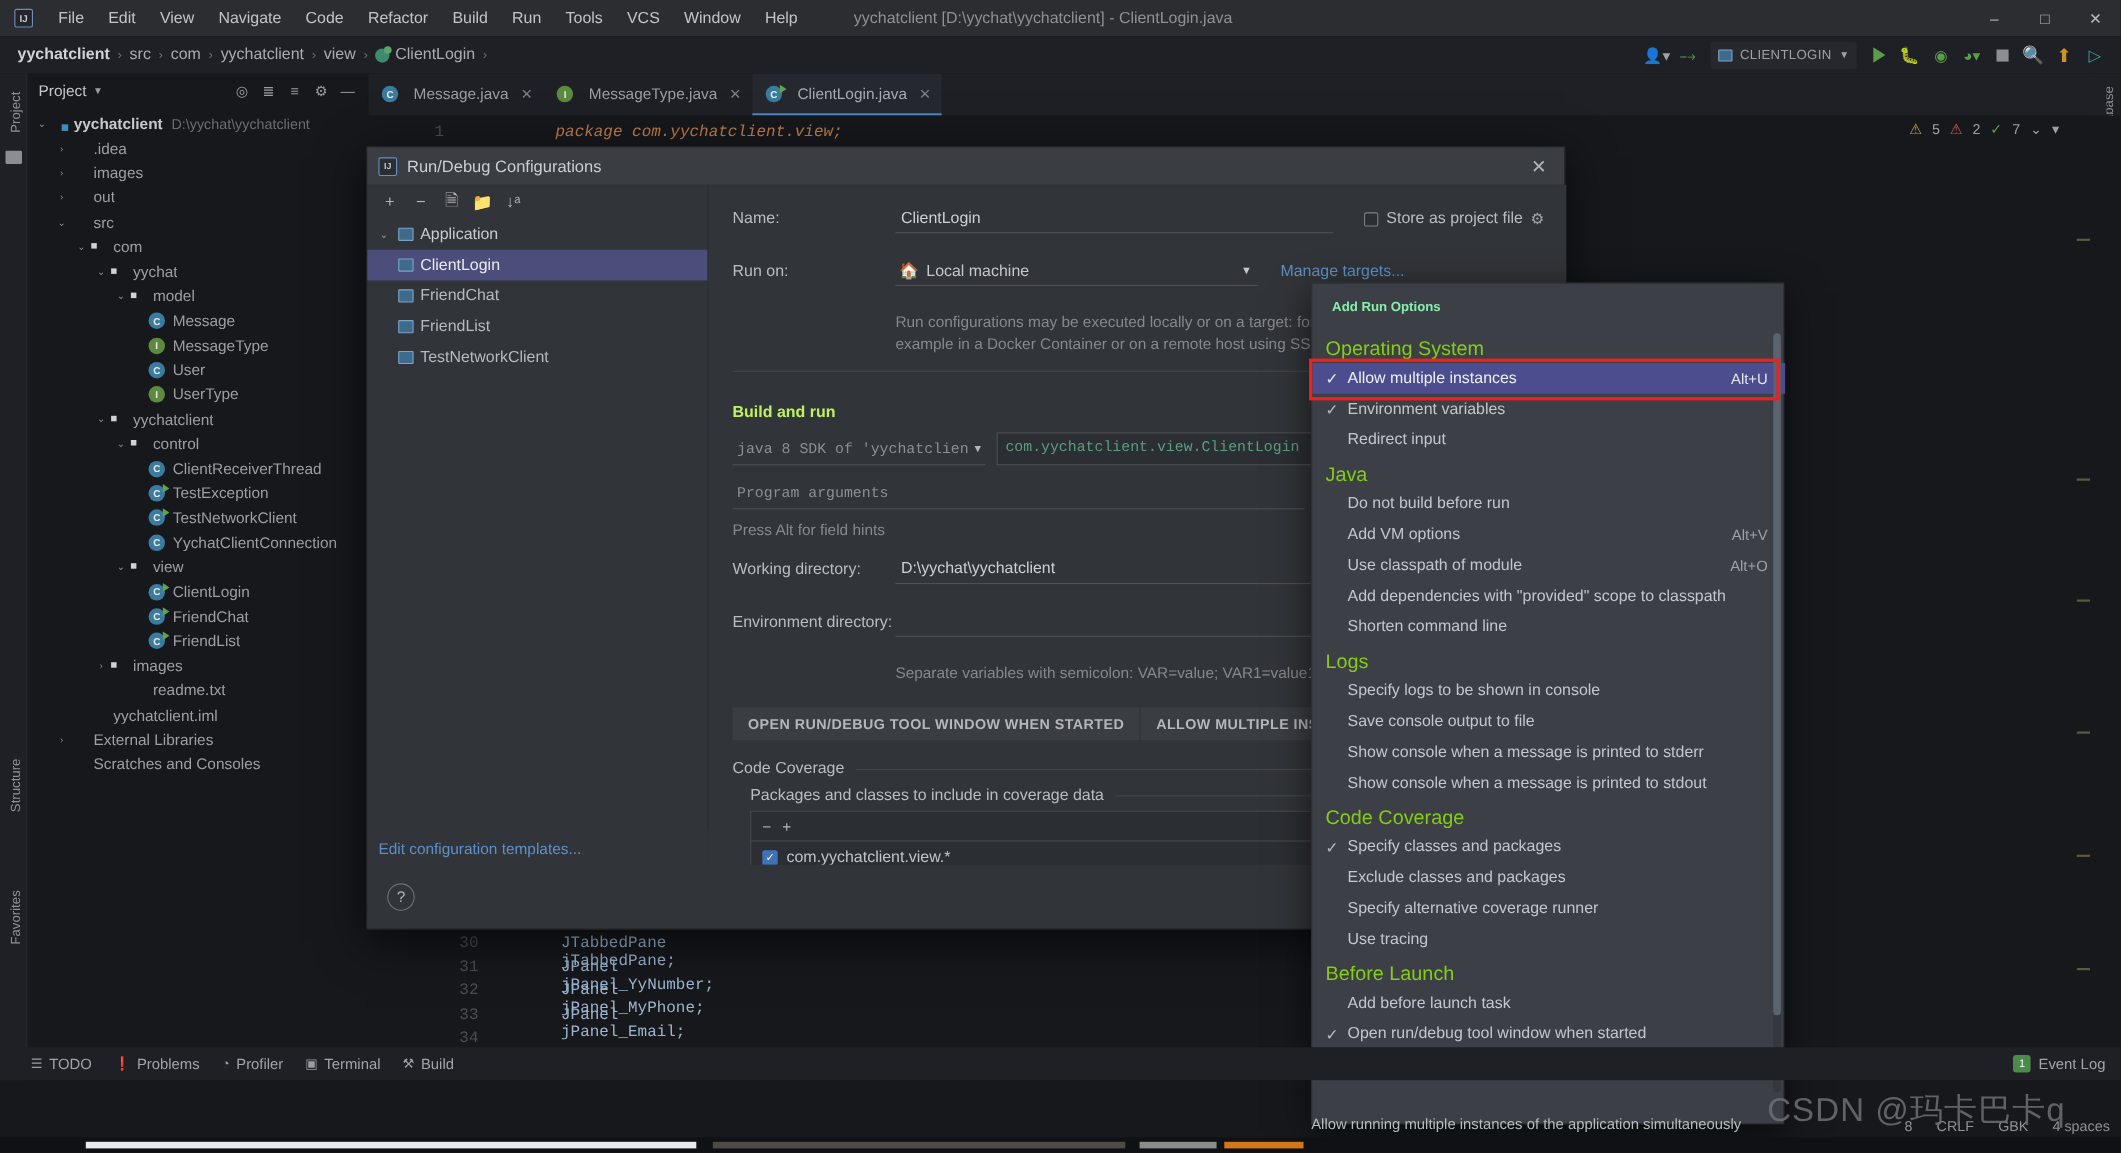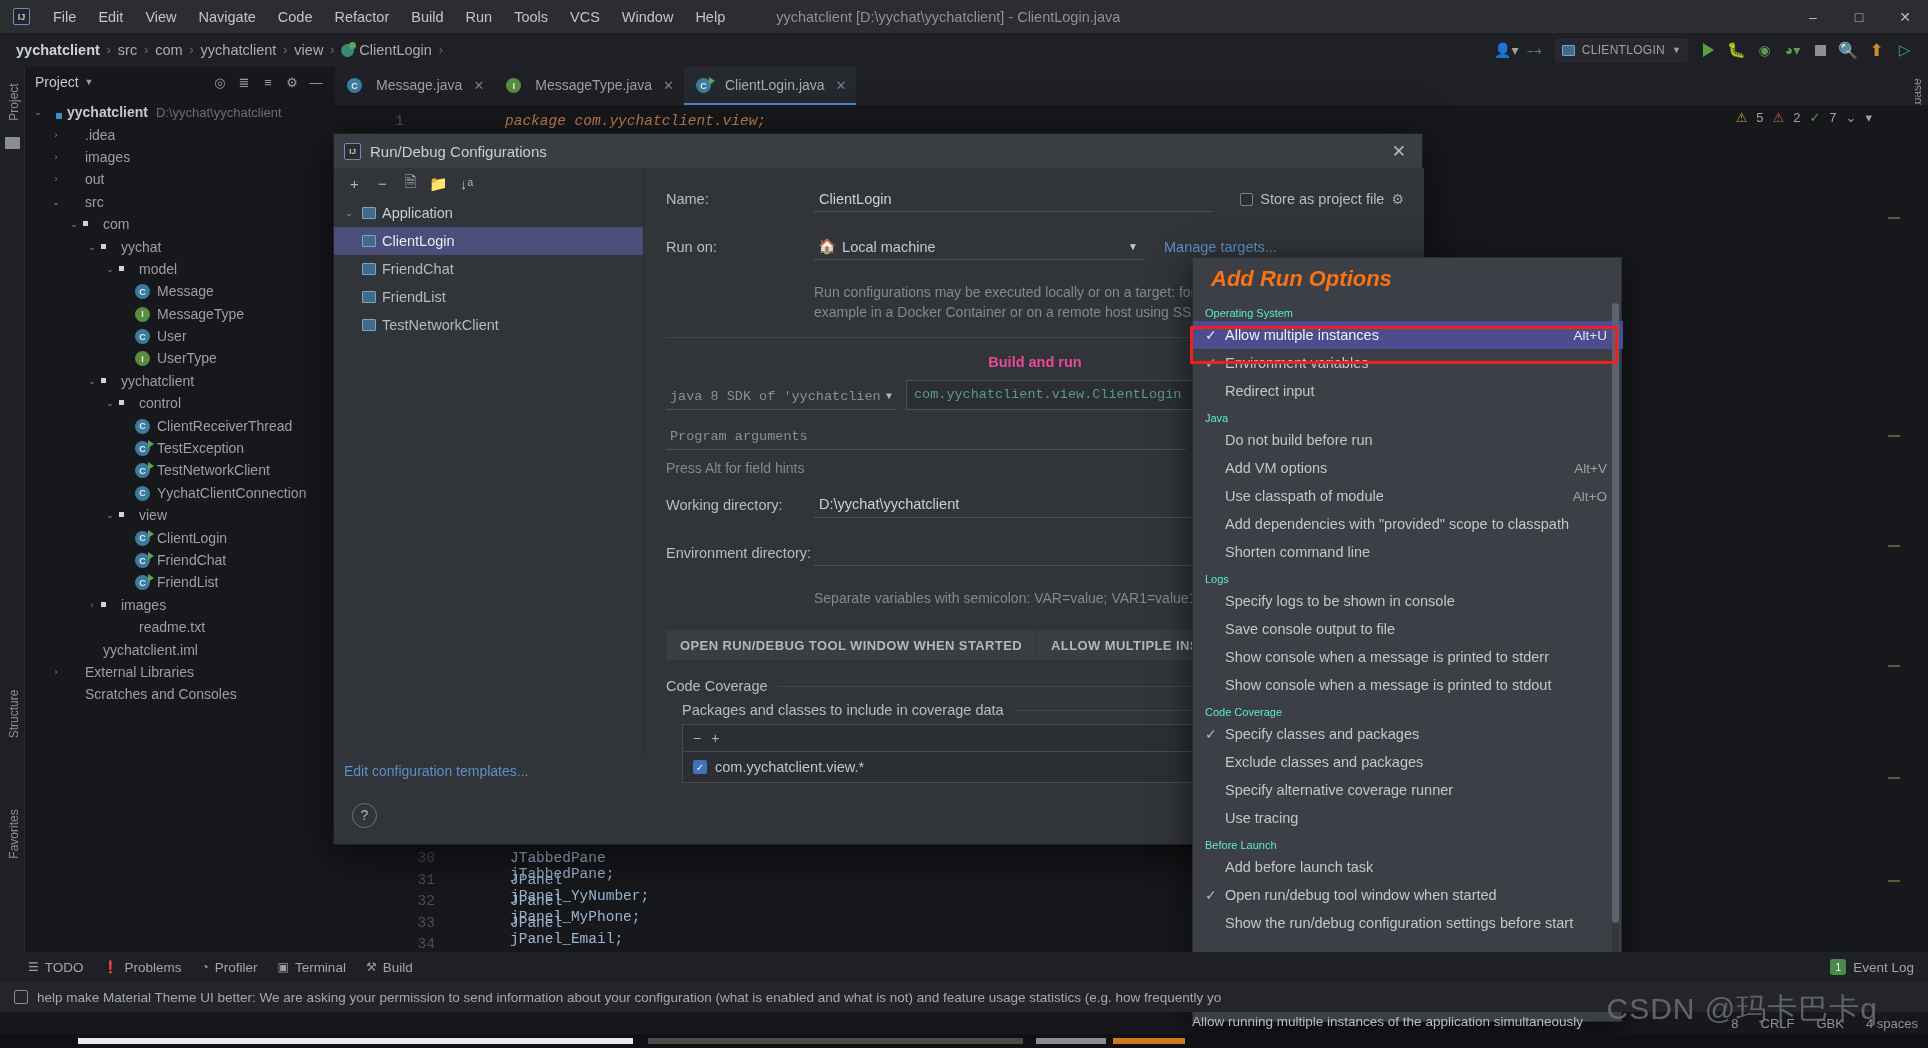--- a/index.html
+++ b/index.html
@@ -128,43 +128,43 @@
 
   .cfg-detail{flex:1;position:relative;padding:18px 20px 0 22px;background:#313438;overflow:hidden;}
   .frow{display:flex;align-items:center;margin-bottom:22px;}
   .flabel{width:148px;font-size:14.5px;color:#b9bcc1;flex:none;}
   .finput{flex:1;height:26px;border-bottom:1px solid #4d5056;font-size:14.5px;color:#cdd0d4;display:flex;align-items:center;padding-left:5px;}
   .chk-row{display:flex;align-items:center;gap:7px;font-size:14.5px;color:#b9bcc1;}
   .chkbox{width:13px;height:13px;border:1px solid #7d8086;border-radius:2px;background:#2b2e32;flex:none;}
   .gear{font-size:14px;color:#a3a6ab;}
   .hint{font-size:14px;color:#85888e;line-height:1.45;}
   .link{color:#5d90c8;font-size:14.5px;}
-  .sect{font-size:14.5px;font-weight:bold;color:#ec4899;margin:16px 0 10px;text-align:center;}
+  .sect{font-size:14.5px;font-weight:bold;color:#bef264;margin:29px 0 10px;}
   .sect-line{display:flex;align-items:center;gap:10px;font-size:14.5px;color:#b9bcc1;margin:18px 0 8px;}
   .sect-line .ln{flex:1;height:1px;background:#44474c;}
   .combo{height:26px;border-bottom:1px solid #4d5056;display:flex;align-items:center;gap:6px;padding-left:4px;font-size:14.5px;color:#c4c7cb;}
   .mono{font-family:"Liberation Mono",monospace;font-size:13.5px;}
   .mono.green{color:#5a9e7e;}
   .mono.dim{color:#8b8e93;}
   .boxinput{height:30px;border:1px solid #4d5056;background:#2b2e32;display:flex;align-items:center;padding-left:7px;}
   .modbtns{display:flex;margin-top:6px;}
   .modbtn{height:30px;display:flex;align-items:center;justify-content:center;padding:0 14px;background:#3a3d42;font-size:13px;font-weight:bold;letter-spacing:.4px;color:#b4b7bc;border-right:1px solid #313438;}
   .covbox{border:1px solid #474a4f;background:#2b2e32;margin-top:6px;}
   .covtools{height:27px;display:flex;align-items:center;gap:10px;padding-left:10px;border-bottom:1px solid #474a4f;color:#b1b4b9;font-size:14px;}
   .covrow{height:30px;display:flex;align-items:center;gap:8px;padding-left:10px;font-size:14.5px;color:#c1c4c9;}
   .chkon{width:14px;height:14px;background:#3f72b8;border-radius:2px;display:flex;align-items:center;justify-content:center;color:#fff;font-size:10px;flex:none;}
   .dlg-foot{position:absolute;left:0;bottom:0;width:1090px;height:58px;background:#313438;display:flex;align-items:center;padding:0 18px;}
   .help-btn{width:25px;height:25px;border-radius:50%;border:1px solid #6e7176;display:flex;align-items:center;justify-content:center;font-size:14px;color:#b1b4b9;}
   .ok-btn{margin-left:auto;width:110px;height:32px;background:#35558c;color:#e9ebee;font-size:14.5px;display:flex;align-items:center;justify-content:center;border-radius:3px;}
 
   
   .popup{position:absolute;left:1192px;top:257px;width:430px;height:765px;background:#3c3f45;border:1px solid #2c2f34;box-shadow:0 8px 32px rgba(0,0,0,.6);}
-  .pop-title{height:42px;display:flex;align-items:center;padding-left:18px;font-size:22px;font-weight:bold;color:#f97316;font-style:italic;}
+  .pop-title{height:42px;display:flex;align-items:center;padding-left:18px;font-size:12px;font-weight:bold;color:#86efac;}
   .pop-scroll{position:absolute;left:0;top:42px;width:430px;height:700px;overflow:hidden;}
-  .pop-group{padding:7px 0 2px 12px;font-size:11px;color:#5eead4;}
+  .pop-group{padding:7px 0 2px 12px;font-size:18px;color:#84cc16;}
   .pop-item{height:28px;display:flex;align-items:center;font-size:14.5px;color:#c3c6cb;padding-left:12px;}
   .pop-item .ck{width:20px;flex:none;text-align:left;font-size:14px;color:#b5b8bd;}
   .pop-item .sc{margin-left:auto;padding-right:16px;font-size:13.5px;color:#9ea1a6;}
   .pop-item.hl{background:#4b4d8e;color:#eef0f2;}
   .pop-item.hl .ck,.pop-item.hl .sc{color:#e4e6e9;}
   .pop-sbar{position:absolute;right:2px;top:45px;width:7px;height:690px;background:#34373c;border-radius:4px;}
   .pop-sthumb{position:absolute;right:2px;top:45px;width:7px;height:620px;background:#5b6371;border-radius:4px;}
   .redbox{position:absolute;left:1190px;top:326px;width:428px;height:38px;border:3px solid #ef2020;pointer-events:none;}
   .tip-text{position:absolute;left:1192px;top:1014px;font-size:13.5px;color:#b9bcc1;white-space:nowrap;}
 
@@ -736,24 +736,20 @@
       <div class="bwin">
         <span class="g">⚒</span>
         <span>Build</span>
       </div>
     <span class="bright">
       <span class="evbadge">1</span>
       <span style="font-size:13.5px;color:#a1a4a9;">Event Log</span>
     </span>
   </div>
 
-  <div class="notif">
-    <span class="nico"></span>
-    <span>help make Material Theme UI better: We are asking your permission to send information about your configuration (what is enabled and what is not) and feature usage statistics (e.g. how frequently yo</span>
-  </div>
 
   <div class="statusbar">
     <span class="sb-right" id="sbright">
         <span>8</span>
         <span>CRLF</span>
         <span>GBK</span>
         <span>4 spaces</span>
       </span>
   </div>
 

